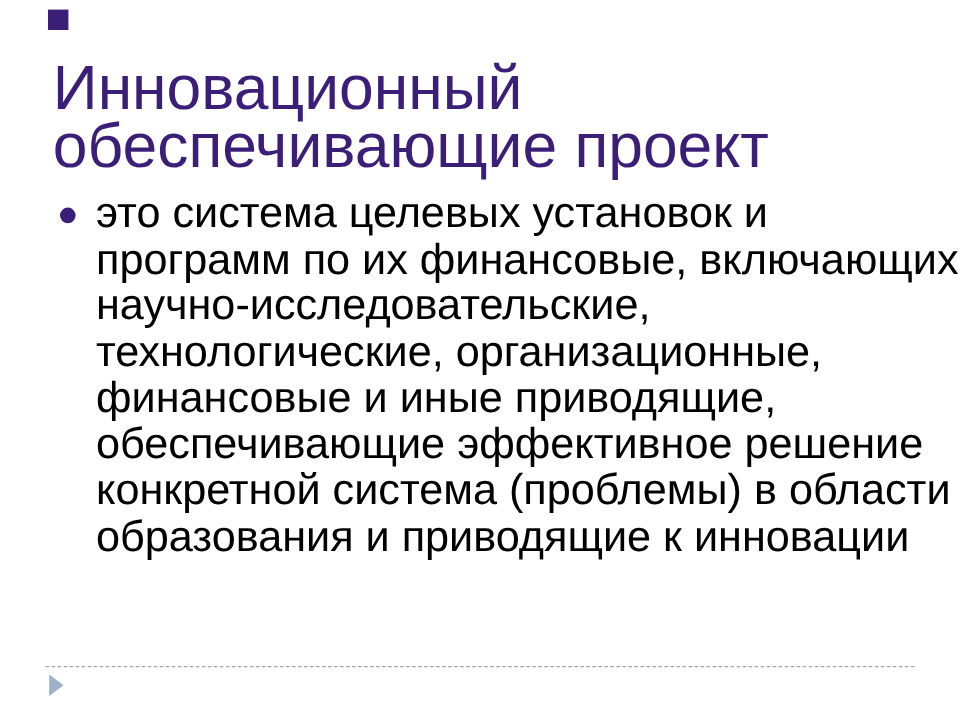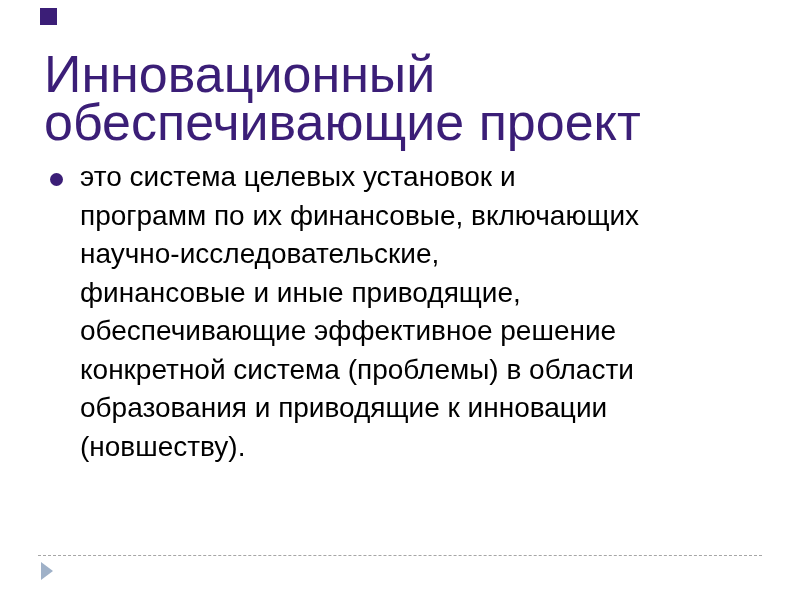--- a/index.html
+++ b/index.html
@@ -50,21 +50,21 @@
     margin-top: 15px;
   }
   .bullet-dot {
     width: 13px;
     height: 13px;
     border-radius: 50%;
     background: #3b1e77;
   }
   .bullet-text {
     color: #000000;
-    font-size: 28px;
+    font-size: 36px;
     line-height: 38.5px;
   }
   .body-line { white-space: nowrap; }
   .divider {
     position: absolute;
     left: 38px;
     top: 555px;
     width: 724px;
     border-top: 1px dashed #a6a6a6;
   }
@@ -91,25 +91,25 @@
 
   <div class="bullet-block">
     <div class="bullet-row">
       <div class="bullet-marker">
         <div class="bullet-dot"></div>
       </div>
       <div class="bullet-text">
         <div class="body-line">это система целевых установок и</div>
         <div class="body-line">программ по их финансовые, включающих</div>
         <div class="body-line">научно-исследовательские,</div>
+        <div class="body-line">технологические, организационные,</div>
         <div class="body-line">финансовые и иные приводящие,</div>
         <div class="body-line">обеспечивающие эффективное решение</div>
         <div class="body-line">конкретной система (проблемы) в области</div>
         <div class="body-line">образования и приводящие к инновации</div>
-        <div class="body-line">(новшеству).</div>
       </div>
     </div>
   </div>
 
   <div class="divider"></div>
 
   <svg class="nav-arrow" viewBox="0 0 14 18" xmlns="http://www.w3.org/2000/svg">
     <polygon points="1,0 13,9 1,18" fill="#9fb1c8"></polygon>
   </svg>
 

